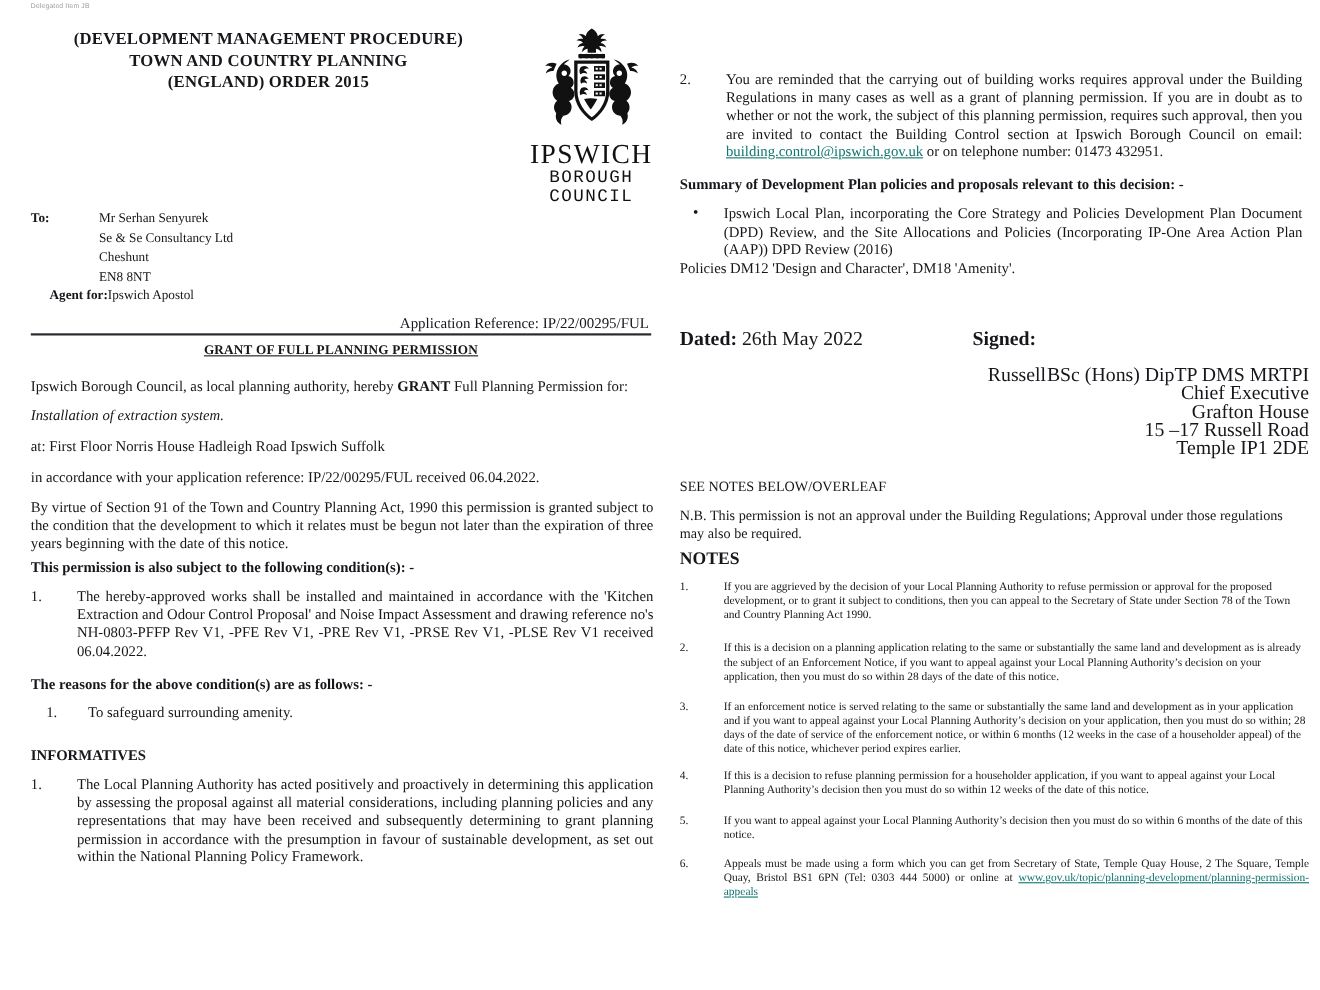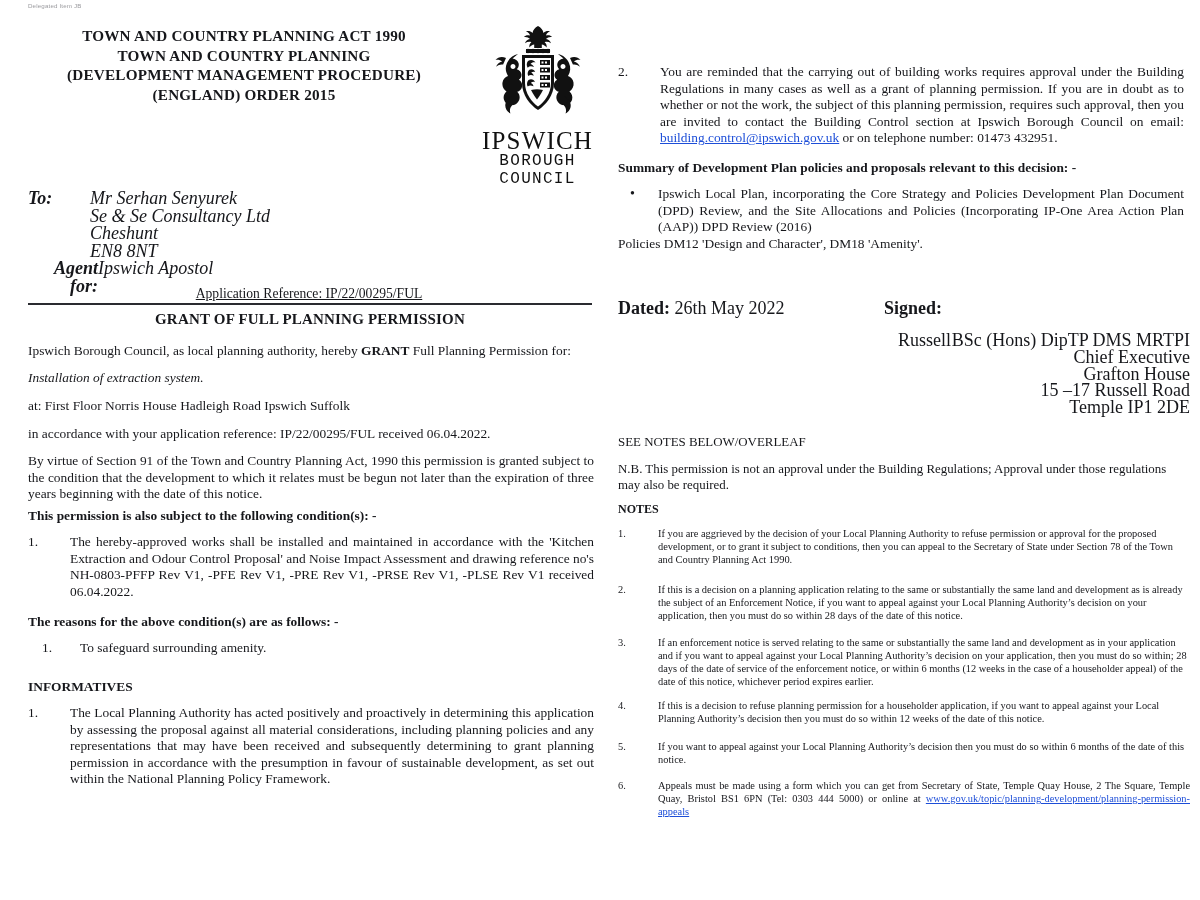--- a/index.html
+++ b/index.html
@@ -88,63 +88,62 @@
     color: #111;
     margin-top: -2px;
   }
 
   
   .addr {
     position: absolute;
     left: 8px;
     top: 190px;
     width: 560px;
-    font-size: 18px;
+    font-size: 12px;
     line-height: 17.6px;
-    font-style: italic;
   }
   .addr-row { display: flex; }
   .addr-lab {
     font-weight: bold;
     width: 62px;
     flex: 0 0 62px;
   }
   .addr-lab.wide { width: 70px; flex: 0 0 70px; text-align: right; }
   .addr-val { white-space: nowrap; }
   .addr-indent { padding-left: 62px; }
 
   .appref {
     position: absolute;
     left: 8px;
     top: 286px;
     width: 572px;
-    text-align: center;
+    text-align: right;
     font-size: 13.6px;
     padding-right: 10px;
     box-sizing: border-box;
-    text-decoration: underline;
   }
   .rule {
     position: absolute;
     left: 8px;
     top: 303px;
     width: 564px;
     height: 2.2px;
     background: #2a2b30;
   }
 
   .grant-head {
     position: absolute;
     left: 8px;
     top: 311px;
     width: 564px;
     text-align: center;
     font-weight: bold;
-    font-size: 15px;
+    font-size: 12px;
     letter-spacing: .2px;
+    text-decoration: underline;
   }
 
   
   .body {
     position: absolute;
     left: 8px;
     width: 566px;
     font-size: 13.4px;
     line-height: 16.6px;
   }
@@ -173,21 +172,21 @@
     flex: 0 0 40px;
     width: 40px;
     padding-left: 12px;
     box-sizing: border-box;
     font-size: 14px;
     line-height: 16.6px;
   }
   .bulitem .txt { flex: 1 1 auto; }
 
   a.lnk {
-    color: #1d4ed8;
+    color: #0f766e;
     text-decoration: underline;
   }
 
   
   .sigblock {
     position: absolute;
     left: 8px;
     top: 300px;
     width: 572px;
     font-size: 18px;
@@ -216,37 +215,36 @@
   .notes-small {
     font-size: 10.4px;
     line-height: 13.1px;
   }
   .notes-small .numitem .num {
     flex: 0 0 40px;
     width: 40px;
   }
   .nb-head {
     font-weight: bold;
-    font-size: 12px;
+    font-size: 16px;
   }
 </style>
 </head>
 <body>
 
 <div class="page">
 
   <div class="col col-left">
 
     <div class="delegated">Delegated Item JB</div>
 
     <div class="masthead">
       <div class="act-title">
-        <div>TOWN AND COUNTRY PLANNING ACT 1990</div>
+        <div>(DEVELOPMENT MANAGEMENT PROCEDURE)</div>
         <div>TOWN AND COUNTRY PLANNING</div>
-        <div>(DEVELOPMENT MANAGEMENT PROCEDURE)</div>
         <div>(ENGLAND) ORDER 2015</div>
       </div>
 
       <div class="crest-wrap">
         <span>
         <svg width="112" height="106" viewBox="0 0 112 106" aria-hidden="true">
           <g fill="#111111">
 
             <path d="M56 2 c-3 1.5 -5 4 -5.5 7 c-2 -2 -4.5 -2.5 -6.5 -1.5 c2 .5 3.5 2 4 4 c-2.5 -.8 -4.8 -.2 -6 1.5 c2.4 -.4 4.6 .4 6 2
                      c-2.6 .5 -4.4 2 -5 4.2 c2.2 -1.4 4.4 -1.8 6.4 -1 c-1.6 1.4 -2.4 3.2 -2 5.2 c1.4 -1.8 3 -2.8 4.8 -3

